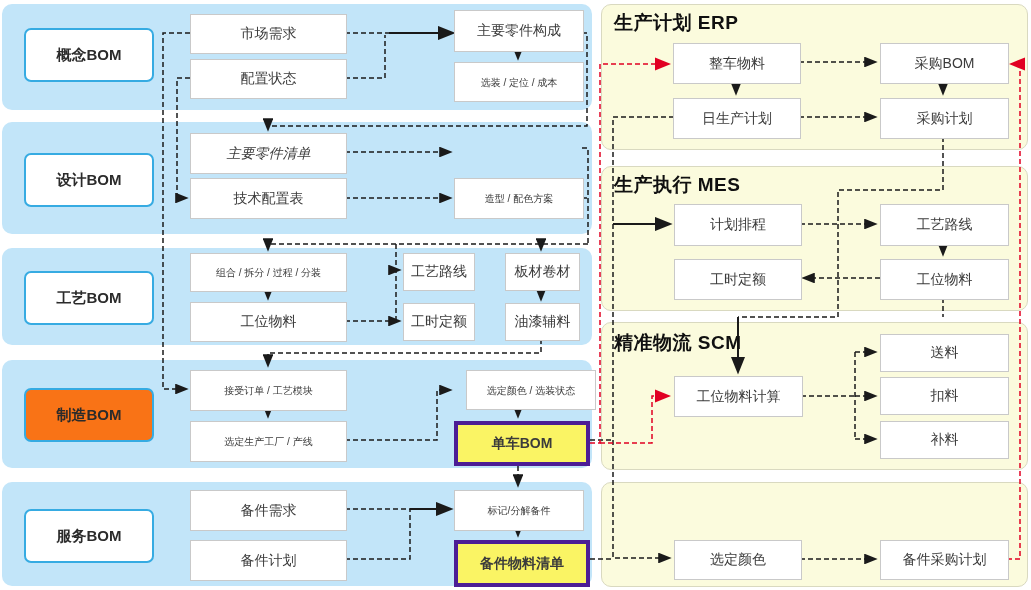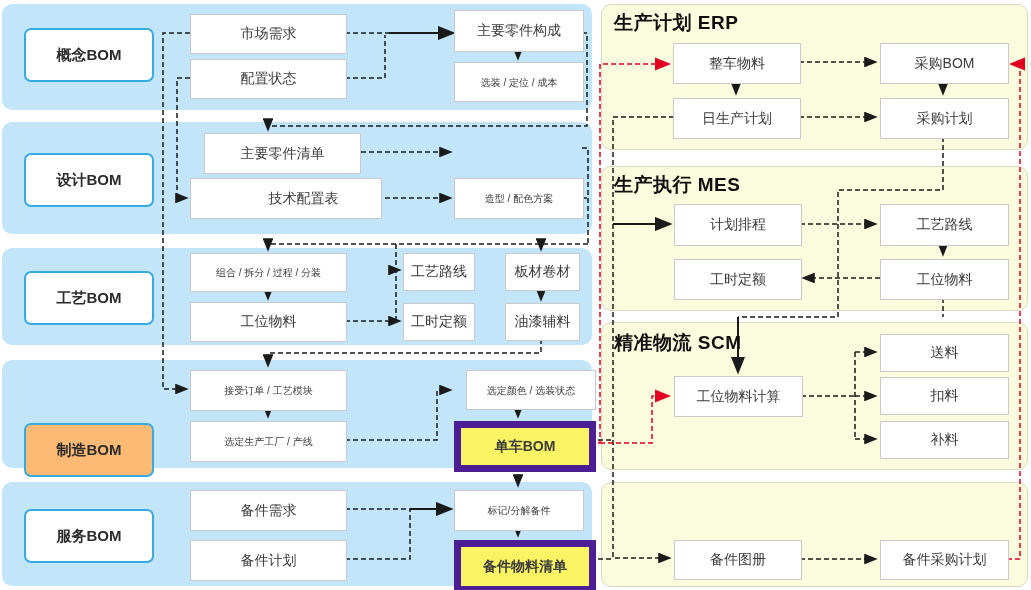--- a/index.html
+++ b/index.html
@@ -3,26 +3,26 @@
 <meta charset="utf-8">
 <style>
   html,body{margin:0;padding:0;background:#fff;}
   #canvas{position:relative;width:1031px;height:590px;background:#fff;overflow:hidden;
           font-family:"Liberation Sans","DejaVu Sans",sans-serif;}
   .panel-blue{position:absolute;background:#C2E5F9;border-radius:10px;}
   .panel-yellow{position:absolute;background:#FBFBDD;border:1px solid #D9D9C0;border-radius:10px;}
   .label-box{position:absolute;background:#fff;border:2px solid #36ABE2;border-radius:7px;
              display:flex;align-items:center;justify-content:center;
              font-size:15px;font-weight:bold;color:#2b2b2b;}
-  .label-box.pink{background:#fdba74;margin-top:35px;}
+  .label-box.pink{background:#f97316;}
   .node{position:absolute;background:#fff;border:1px solid #c9c9c9;
         display:flex;align-items:center;justify-content:center;
         font-size:14px;color:#3b3b3b;text-align:center;line-height:1.1;}
   .node.xs{font-size:10px;}
-  .node.hl{background:#FAF464;border:7px solid #4c1d95;font-weight:bold;}
+  .node.hl{background:#FAF464;border:4px solid #4c1d95;font-weight:bold;}
   .rtitle{position:absolute;font-size:19px;font-weight:bold;color:#101010;letter-spacing:.5px;white-space:nowrap;}
   svg.wires{position:absolute;left:0;top:0;pointer-events:none;}
   svg .d{fill:none;stroke:#1a1a1a;stroke-width:1.5;stroke-dasharray:5 3;}
   svg .s{fill:none;stroke:#1a1a1a;stroke-width:2;}
   svg .r{fill:none;stroke:#E10022;stroke-width:1.5;stroke-dasharray:5 3;}
 </style>
 </head>
 <body>
 
 <div id="canvas">
@@ -125,22 +125,22 @@
 
   <div class="rtitle" style="left:614px;top:10px;">生产计划 ERP</div>
   <div class="rtitle" style="left:614px;top:172px;">生产执行 MES</div>
   <div class="rtitle" style="left:614px;top:330px;">精准物流  SCM</div>
 
   <div class="node" style="left:190px;top:14px;width:155px;height:38px;">市场需求</div>
   <div class="node" style="left:190px;top:59px;width:155px;height:38px;">配置状态</div>
   <div class="node" style="left:454px;top:10px;width:128px;height:40px;">主要零件构成</div>
   <div class="node xs" style="left:454px;top:62px;width:128px;height:38px;">选装 / 定位 / 成本</div>
 
-  <div class="node" style="left:204px;top:133px;width:155px;height:39px;">主要零件清单</div>
-  <div class="node" style="left:190px;top:178px;width:155px;height:39px;padding-left:35px;">技术配置表</div>
+  <div class="node" style="left:190px;top:133px;width:155px;height:39px;font-style:italic;">主要零件清单</div>
+  <div class="node" style="left:190px;top:178px;width:155px;height:39px;">技术配置表</div>
   <div class="node xs" style="left:454px;top:178px;width:128px;height:39px;">造型 / 配色方案</div>
 
   <div class="node xs" style="left:190px;top:253px;width:155px;height:37px;">组合 / 拆分 / 过程 / 分装</div>
   <div class="node" style="left:190px;top:302px;width:155px;height:38px;">工位物料</div>
   <div class="node" style="left:403px;top:253px;width:70px;height:36px;">工艺路线</div>
   <div class="node" style="left:505px;top:253px;width:73px;height:36px;">板材卷材</div>
   <div class="node" style="left:403px;top:303px;width:70px;height:36px;">工时定额</div>
   <div class="node" style="left:505px;top:303px;width:73px;height:36px;">油漆辅料</div>
 
   <div class="node xs" style="left:190px;top:370px;width:155px;height:39px;">接受订单 / 工艺模块</div>
@@ -161,16 +161,16 @@
   <div class="node" style="left:674px;top:204px;width:126px;height:40px;">计划排程</div>
   <div class="node" style="left:880px;top:204px;width:127px;height:40px;">工艺路线</div>
   <div class="node" style="left:674px;top:259px;width:126px;height:39px;">工时定额</div>
   <div class="node" style="left:880px;top:259px;width:127px;height:39px;">工位物料</div>
 
   <div class="node" style="left:674px;top:376px;width:127px;height:39px;">工位物料计算</div>
   <div class="node" style="left:880px;top:334px;width:127px;height:36px;">送料</div>
   <div class="node" style="left:880px;top:377px;width:127px;height:36px;">扣料</div>
   <div class="node" style="left:880px;top:421px;width:127px;height:36px;">补料</div>
 
-  <div class="node" style="left:674px;top:540px;width:126px;height:38px;">备件图册</div>
+  <div class="node" style="left:674px;top:540px;width:126px;height:38px;">选定颜色</div>
   <div class="node" style="left:880px;top:540px;width:127px;height:38px;">备件采购计划</div>
 
 </div>
 
 </body></html>

